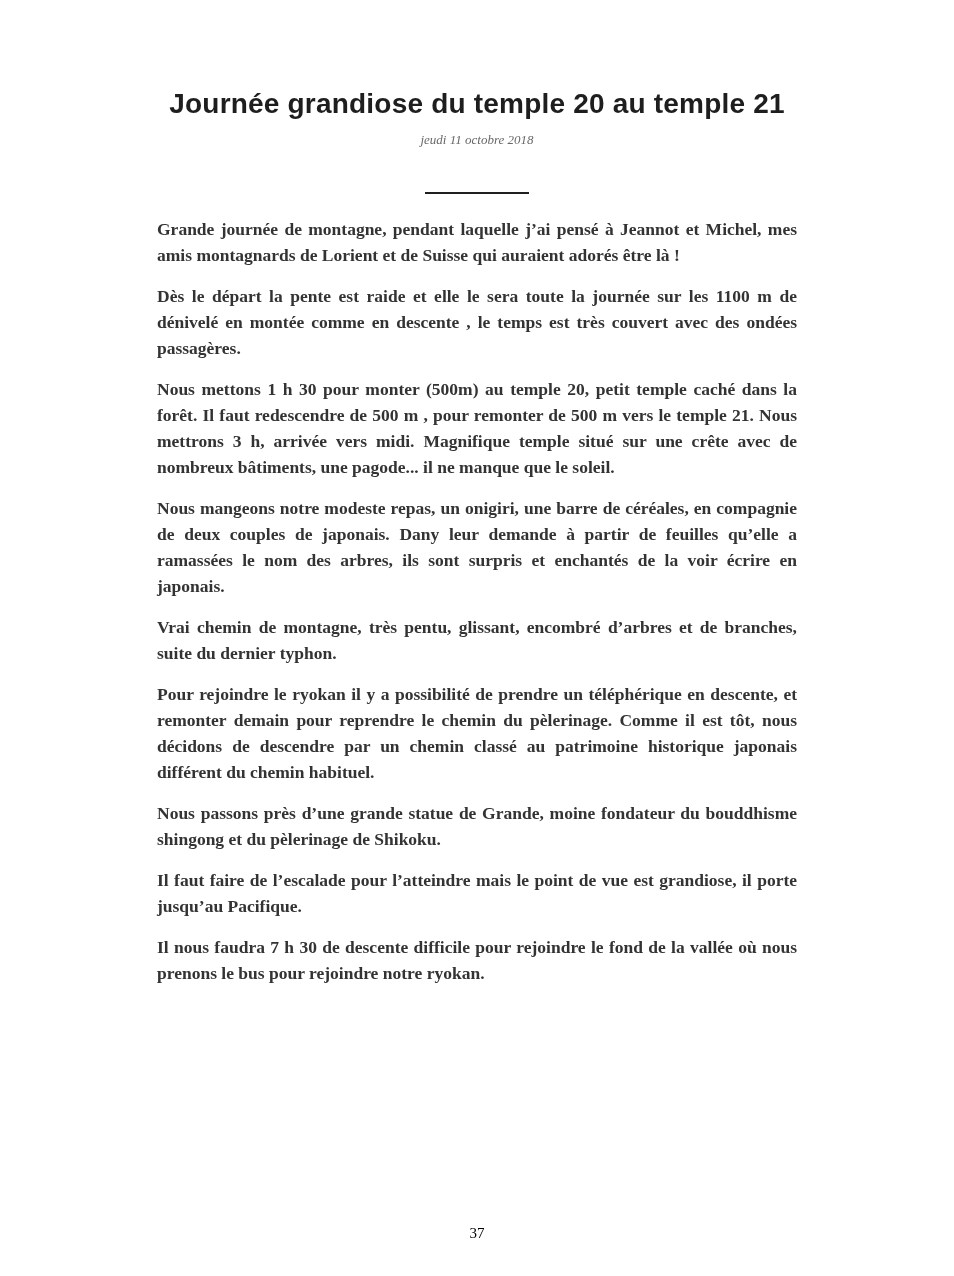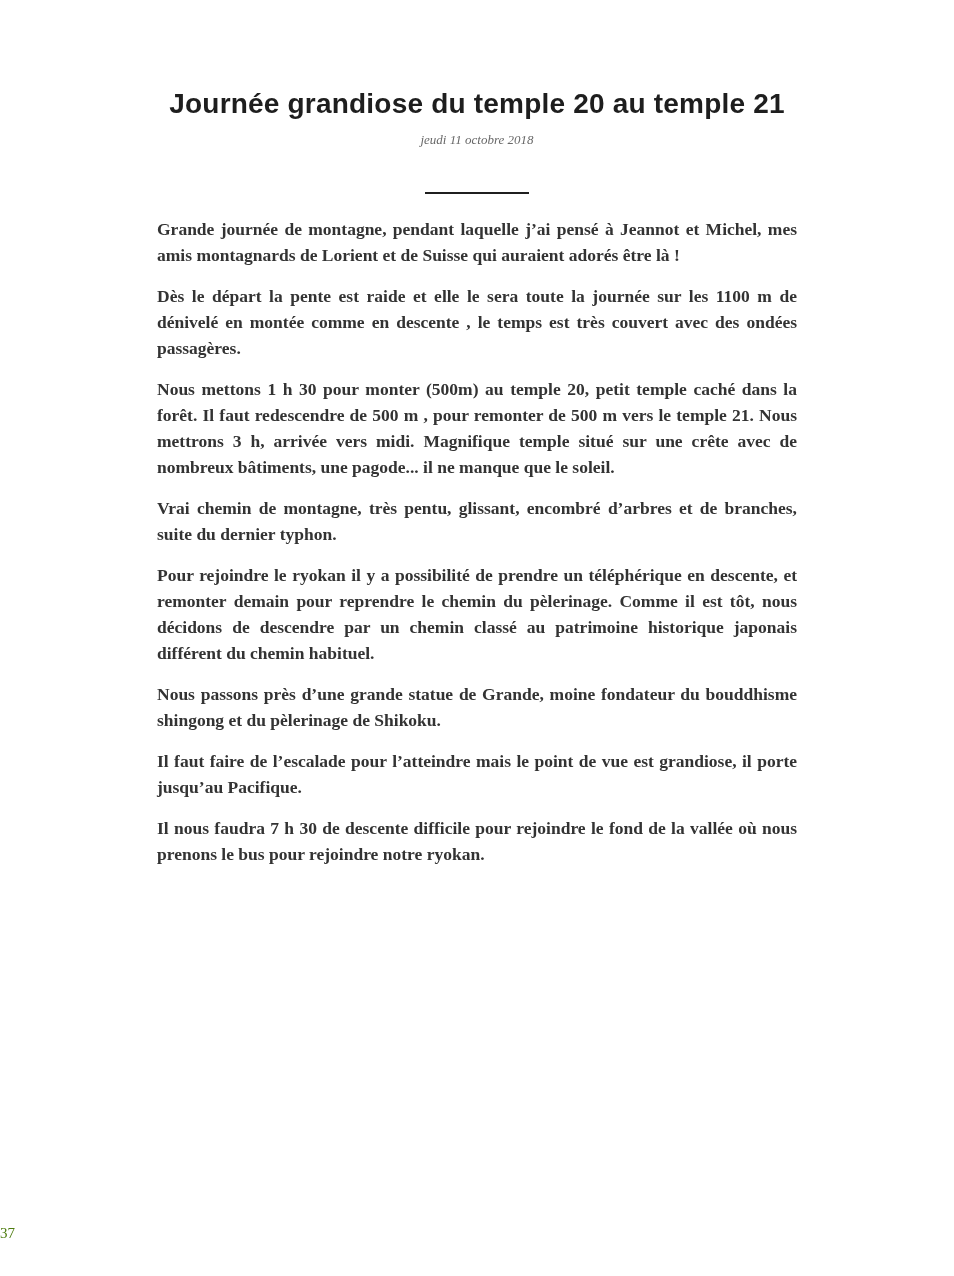--- a/index.html
+++ b/index.html
@@ -51,40 +51,41 @@
     text-align: justify;
     color: #333333;
     margin: 0 0 15px 0;
     font-weight: bold;
   }
   .page-number {
     position: absolute;
     left: 0;
     right: 0;
     bottom: 34px;
-    text-align: left;
+    text-align: center;
     font-family: "Liberation Serif", serif;
     font-size: 15px;
-    color: #4d7c0f;
+    color: #000000;
   }
 </style>
 </head>
 <body>
 
 <div class="sheet">
   <h1 class="doc-title">Journée grandiose du temple 20 au temple 21</h1>
 
   <div class="doc-date">jeudi 11 octobre 2018</div>
 
   <hr class="separator">
 
   <div class="body-copy">
     <p>Grande journée de montagne, pendant laquelle j’ai pensé à Jeannot et Michel, mes amis montagnards de Lorient et de Suisse qui auraient adorés être là !</p>
     <p>Dès le départ la pente est raide et elle le sera toute la journée sur les 1100 m de dénivelé en montée comme en descente , le temps est très couvert avec des ondées passagères.</p>
     <p>Nous mettons 1 h 30 pour monter (500m) au temple 20, petit temple caché dans la forêt. Il faut redescendre de 500 m , pour remonter de 500 m vers le temple 21. Nous mettrons 3 h, arrivée vers midi. Magnifique temple situé sur une crête avec de nombreux bâtiments, une pagode... il ne manque que le soleil.</p>
+    <p>Nous mangeons notre modeste repas, un onigiri, une barre de céréales, en compagnie de deux couples de japonais. Dany leur demande à partir de feuilles qu’elle a ramassées le nom des arbres, ils sont surpris et enchantés de la voir écrire en japonais.</p>
     <p>Vrai chemin de montagne, très pentu, glissant, encombré d’arbres et de branches, suite du dernier typhon.</p>
     <p>Pour rejoindre le ryokan il y a possibilité de prendre un téléphérique en descente, et remonter demain pour reprendre le chemin du pèlerinage. Comme il est tôt, nous décidons de descendre par un chemin classé au patrimoine historique japonais différent du chemin habituel.</p>
     <p>Nous passons près d’une grande statue de Grande, moine fondateur du bouddhisme shingong et du pèlerinage de Shikoku.</p>
     <p>Il faut faire de l’escalade pour l’atteindre mais le point de vue est grandiose, il porte jusqu’au Pacifique.</p>
     <p>Il nous faudra 7 h 30 de descente difficile pour rejoindre le fond de la vallée où nous prenons le bus pour rejoindre notre ryokan.</p>
   </div>
 </div>
 
 <div class="page-number">37</div>
 

